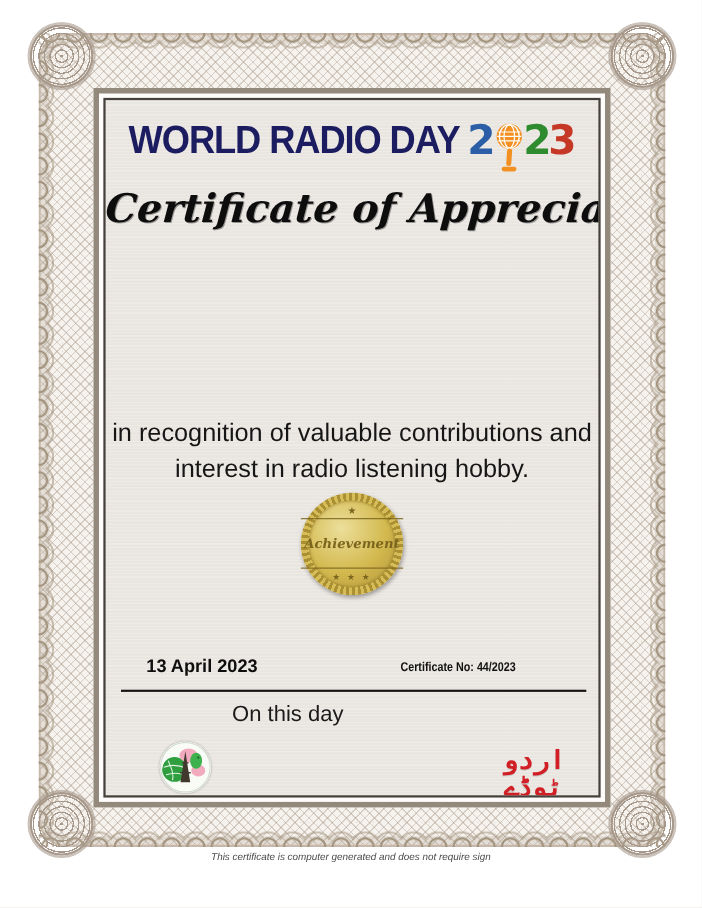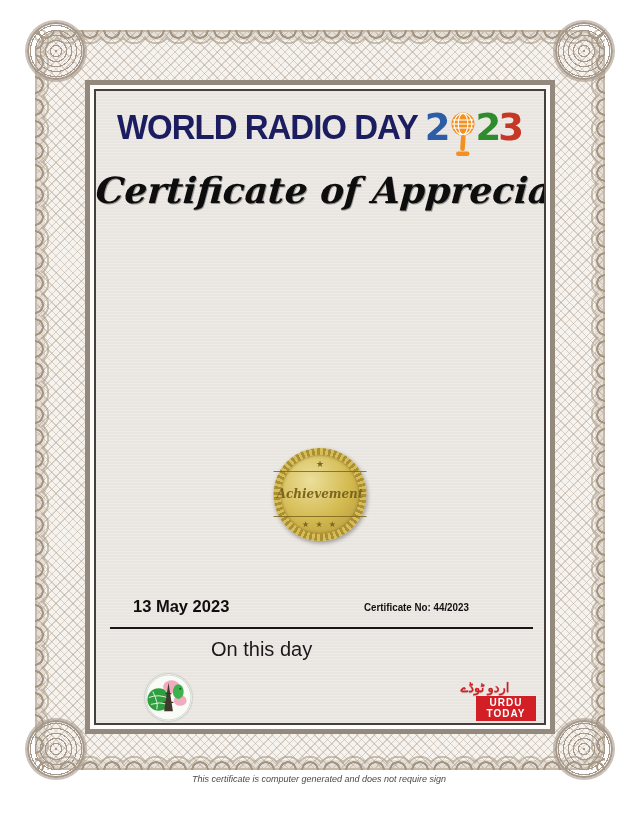--- a/index.html
+++ b/index.html
@@ -111,22 +111,22 @@
   
   .logos{position:absolute;top:576px;left:0;right:0;height:56px;}
   .logo-left{position:absolute;left:49px;top:7px;width:47px;height:47px;border-radius:50%;
     background:#fdfdfb;box-shadow:0 0 2px rgba(0,0,0,.35);overflow:hidden;}
   .logo-mid{position:absolute;left:50%;margin-left:-28px;top:2px;width:56px;height:56px;
     border-radius:50%;background:#e01f2d;display:flex;align-items:center;justify-content:center;}
   .mid-text{color:#fff;font-weight:bold;font-size:27px;letter-spacing:-2px;
     font-family:"DejaVu Sans",sans-serif;transform:translateY(1px);}
   .mid-dot{position:absolute;left:12px;top:8px;width:8px;height:8px;border-radius:50%;background:#ffd400;}
   .logo-urdu{position:absolute;right:8px;top:14px;width:102px;text-align:center;}
-  .urdu-script{color:#d21f26;font-weight:bold;font-size:13px;line-height:1.05;
-    direction:rtl;font-family:Liberation Serif, serif;text-shadow:0 1px 0 rgba(0,0,0,.15);}
+  .urdu-script{color:#d21f26;font-weight:bold;font-size:24px;line-height:1.05;
+    direction:rtl;font-family:Liberation Mono, monospace;text-shadow:0 1px 0 rgba(0,0,0,.15);}
   .urdu-bar{margin-top:1px;background:#d21f26;color:#fff;font-weight:bold;font-size:10px;
     letter-spacing:1px;padding:1px 0 2px;margin-left:42px;}
 
   
   .note{position:absolute;top:774px;left:0;width:100%;text-align:center;
     font-size:9px;font-style:italic;color:#4a4a4a;}
 </style>
 </head>
 <body>
 
@@ -161,31 +161,32 @@
           </svg>
           <span class="digit d2">2</span>
           <span class="digit d3">3</span>
         </span>
       </div>
 
       <div class="script-title">Certificate of Appreciation</div>
 
 
 
+      <div class="recognition">in recognition of valuable contributions and interest in radio listening hobby.</div>
 
       <div class="seal">
         <div class="seal-inner">
           <div class="seal-star-top">★</div>
           <div class="seal-text">Achievement</div>
           <div class="seal-stars">★ ★ ★</div>
         </div>
       </div>
 
 
-      <div class="award-date">13 May 2023</div>
+      <div class="award-date">13 April 2023</div>
       <div class="cert-no">Certificate No: 44/2023</div>
       <div class="rule"></div>
       <div class="date-caption">On this day</div>
 
       <div class="logos">
         <div class="logo-left">
           <svg viewBox="0 0 48 48" width="47" height="47">
             <circle cx="24" cy="24" r="23" fill="#f8fbf6" stroke="#cfd8cc"></circle>
             <circle cx="14" cy="26" r="11.5" fill="#2f9e3f"></circle>
             <path d="M4 24 Q14 20 25 25 M8 18 Q14 30 12 36 M6 31 Q15 28 24 31" stroke="#e2f3e2" stroke-width="1" fill="none"></path>

